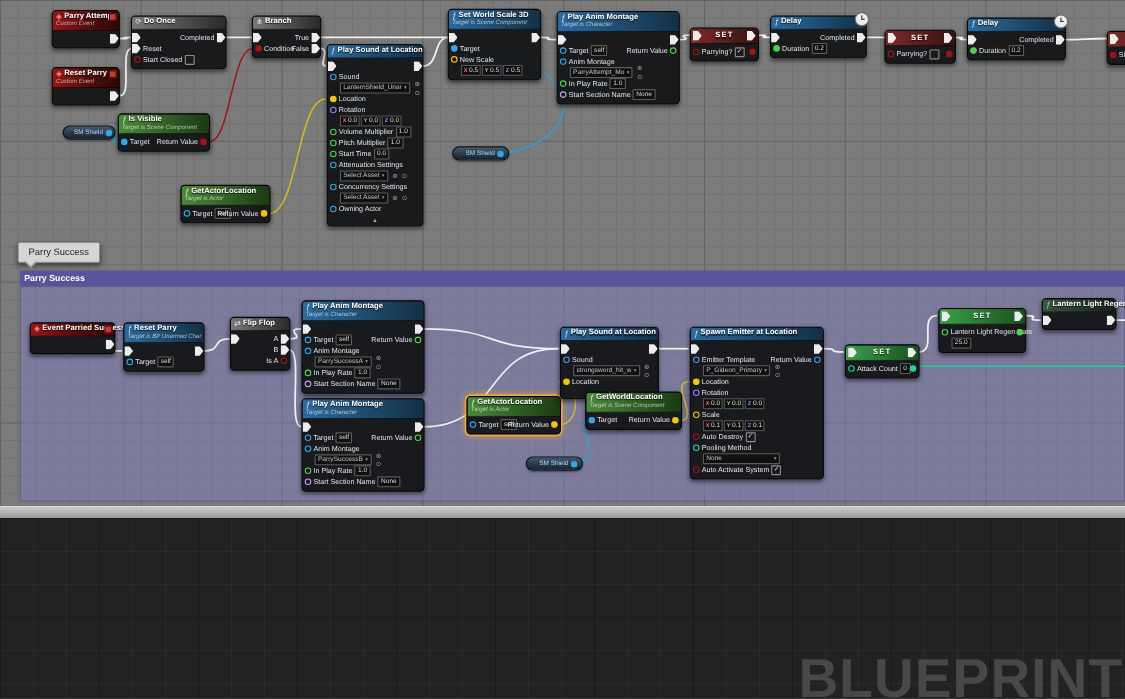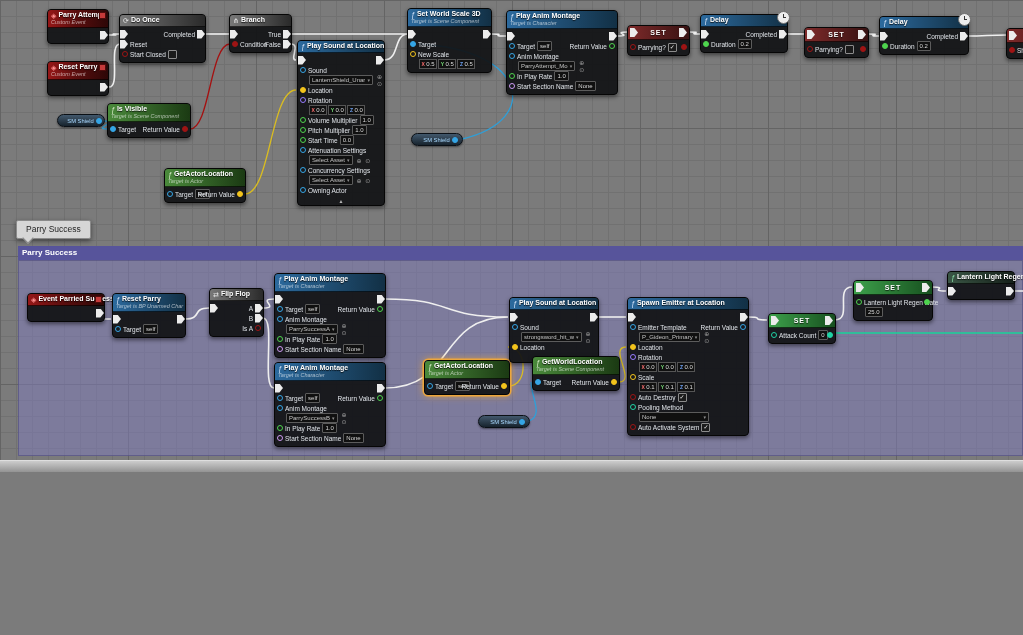--- a/index.html
+++ b/index.html
@@ -995,13 +995,16 @@
           <div class="col r">
             <div class="prow r">
               <span class="pex"></span>
             </div>
           </div>
         </div>
       </div>
     </div>
   <div class="tip"><span>Parry Success</span></div>
   <div class="strip"></div>
+  <div class="gb">
+    <div class="wm">BLUEPRINT</div>
+  </div>
 </div>
 
 </body></html>

